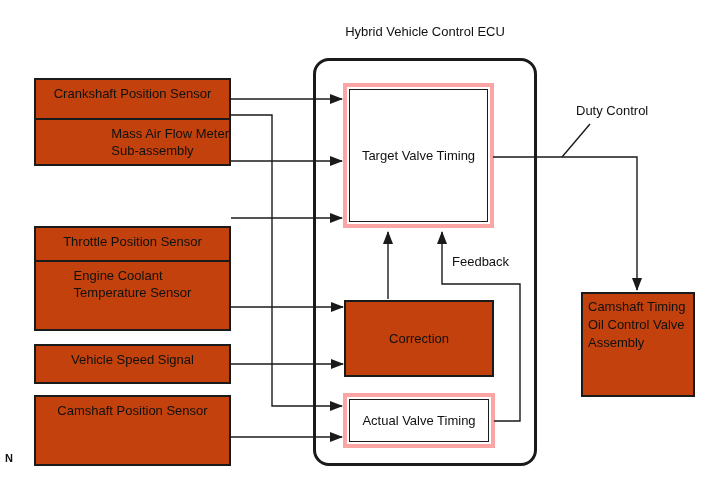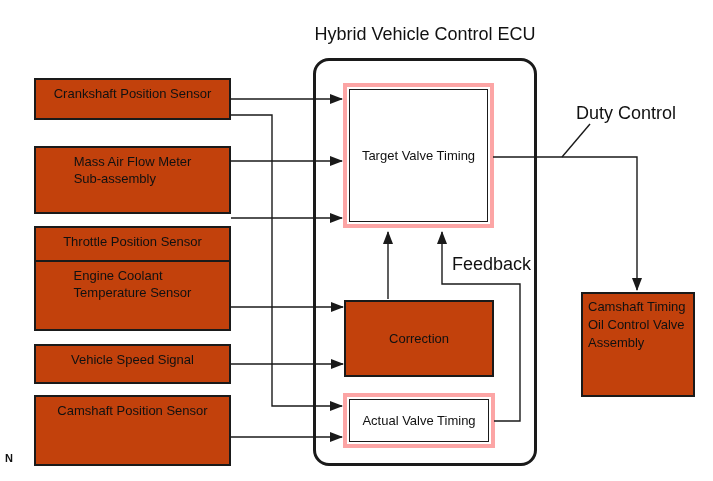--- a/index.html
+++ b/index.html
@@ -28,35 +28,35 @@
   }
   .dbl .lbl{font-size:13px;white-space:pre-line;}
   
   .ecu{
     position:absolute;left:313px;top:58px;width:224px;height:408px;
     box-sizing:border-box;border:3px solid #1a1a1a;border-radius:16px;
     background:transparent;z-index:1;
   }
   
   #b1{left:34px;top:78px;width:197px;height:42px;}
-  #b2{left:34px;top:146px;width:197px;height:68px;}
+  #b2{left:34px;top:118px;width:197px;height:48px;justify-content:flex-end;}
   #b3{left:34px;top:210px;width:197px;height:42px;margin-top:16px;}
   #b4{left:34px;top:260px;width:197px;height:71px;}
   #b5{left:34px;top:344px;width:197px;height:40px;}
   #b6{left:34px;top:395px;width:197px;height:71px;}
   
   #tvt{left:343px;top:83px;width:151px;height:145px;}
   #corr{left:344px;top:300px;width:150px;height:77px;}
   #avt{left:343px;top:393px;width:152px;height:55px;}
   
   #act{left:581px;top:292px;width:114px;height:105px;justify-content:flex-start;
        padding:4px 0 16px 5px;}
   #act .lbl{line-height:18px;}
   
-  .flabel{position:absolute;font-size:18px;z-index:12;white-space:nowrap;}
+  .flabel{position:absolute;font-size:13px;z-index:12;white-space:nowrap;}
   #title{left:313px;top:24px;width:224px;text-align:center;}
   #duty{left:576px;top:103px;}
   #feedback{left:452px;top:254px;}
   #cornermark{left:5px;top:452px;font-size:11px;font-weight:bold;}
   
   svg.wires{position:absolute;left:0;top:0;z-index:10;pointer-events:none;}
 </style>
 </head>
 <body>
 

